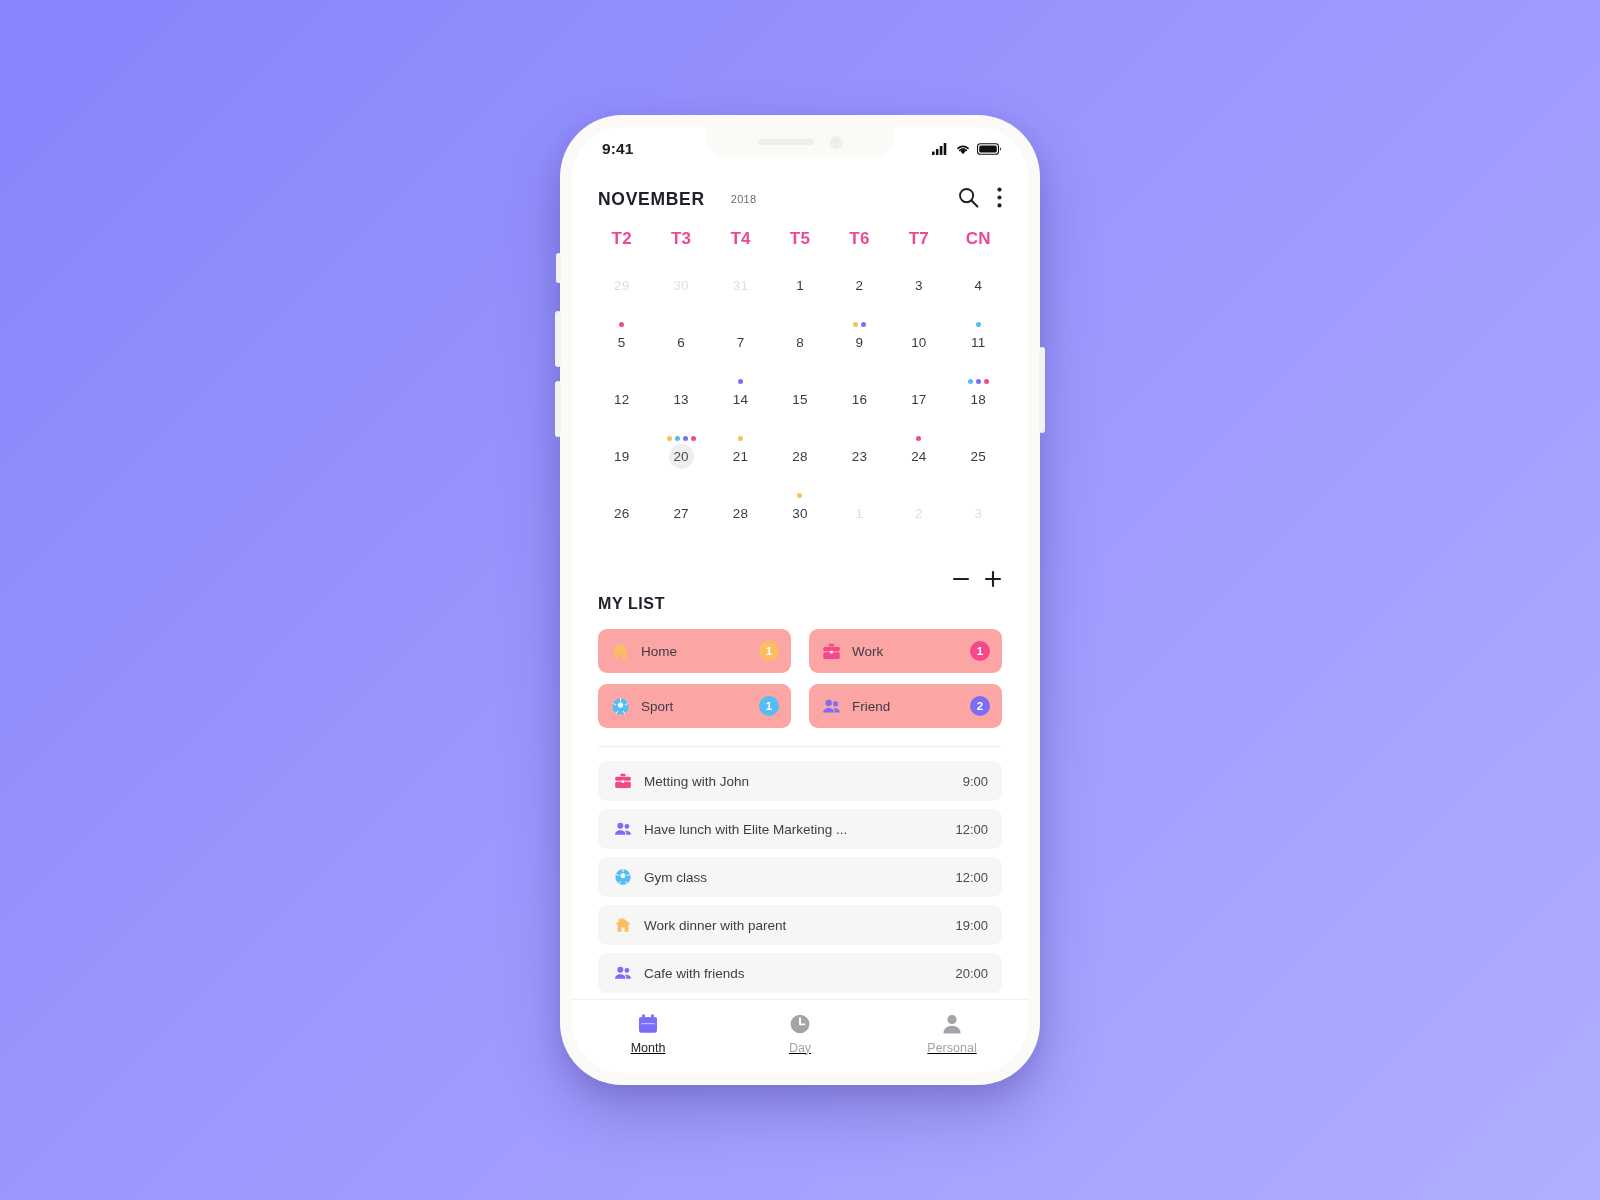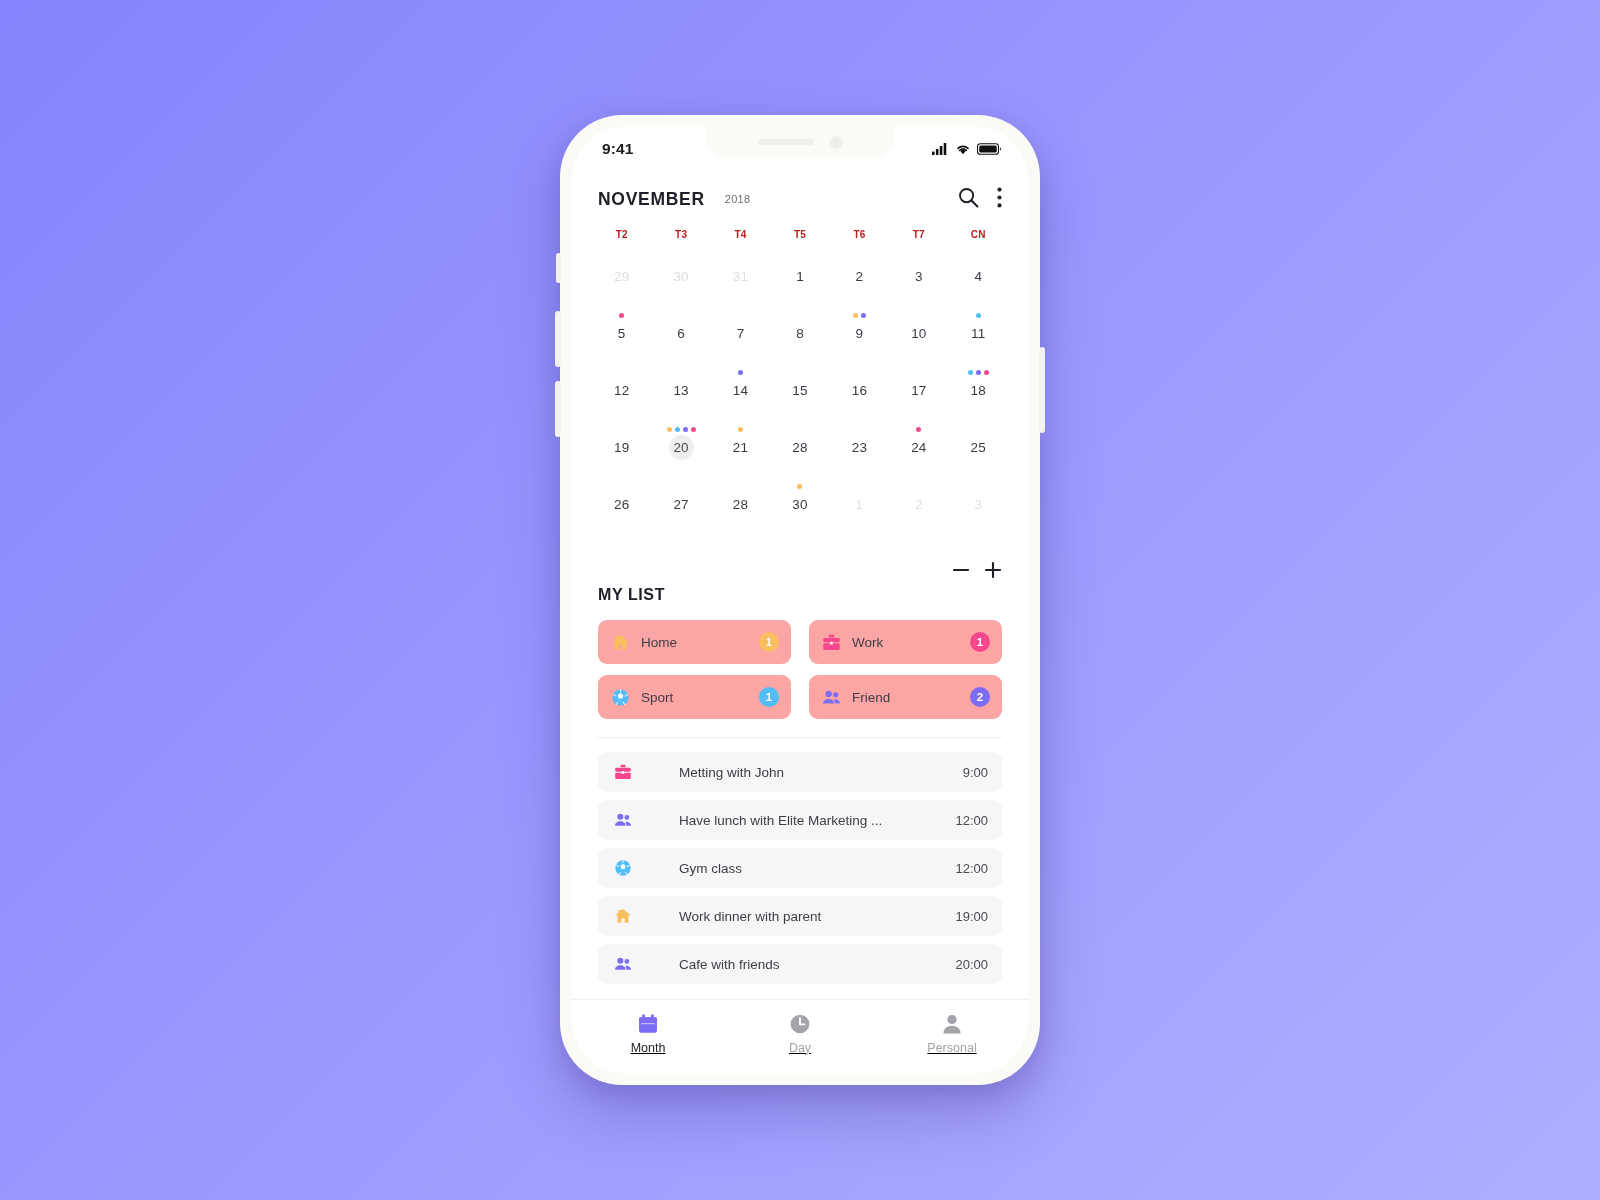--- a/index.html
+++ b/index.html
@@ -121,21 +121,21 @@
   .cal-month {
     font-size: 17.5px;
     font-weight: 700;
     letter-spacing: 0.7px;
     color: #20202a;
   }
   .cal-year {
     font-size: 11px;
     font-weight: 500;
     color: #6d6d78;
-    margin-left: 20px;
+    margin-left: 26px;
     letter-spacing: 0.3px;
   }
   .cal-header-actions {
     margin-left: auto;
     display: flex;
     align-items: center;
     gap: 18px;
   }
   .icon-btn {
     background: none;
@@ -149,23 +149,23 @@
   }
 
   
   .weekday-row {
     display: grid;
     grid-template-columns: repeat(7, 1fr);
     padding: 10px 20px 4px 20px;
   }
   .weekday {
     text-align: center;
-    font-size: 10px;
+    font-size: 17px;
     font-weight: 700;
-    color: #b91c1c;
+    color: #ec4899;
     letter-spacing: 0.2px;
   }
 
   
   .day-grid {
     display: grid;
     grid-template-columns: repeat(7, 1fr);
     row-gap: 16px;
     padding: 4px 20px 0 20px;
   }
@@ -285,21 +285,20 @@
     overflow: hidden;
   }
   .event-item {
     background: #f6f6f6;
     border-radius: 9px;
     height: 40px;
     display: flex;
     align-items: center;
     padding: 0 14px 0 16px;
     cursor: pointer;
-    gap: 35px;
   }
   .event-icon {
     width: 18px;
     height: 18px;
     flex: 0 0 18px;
     display: flex;
     align-items: center;
     justify-content: center;
   }
   .event-icon svg { display: block; width: 100%; height: 100%; }

